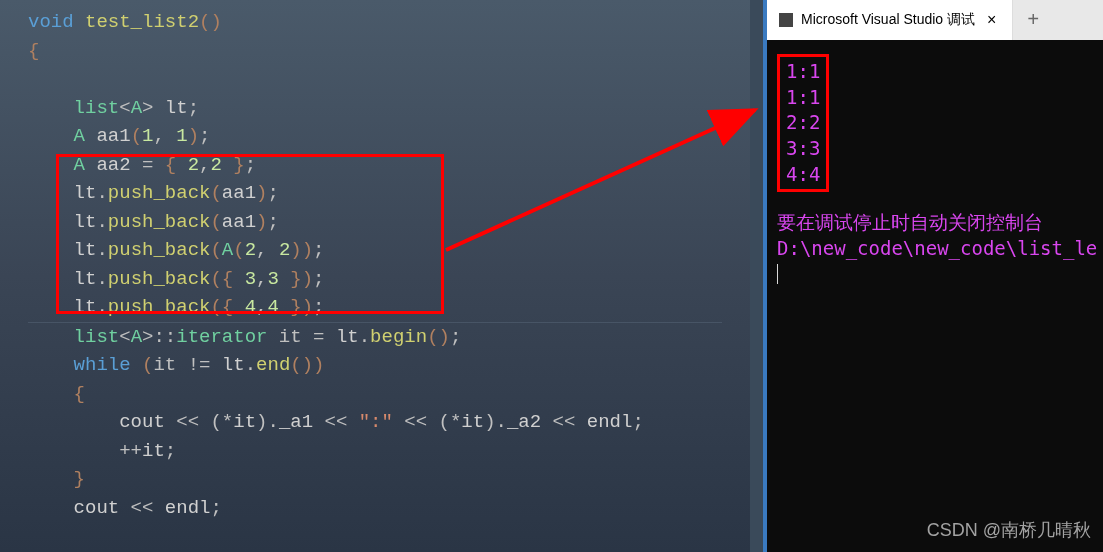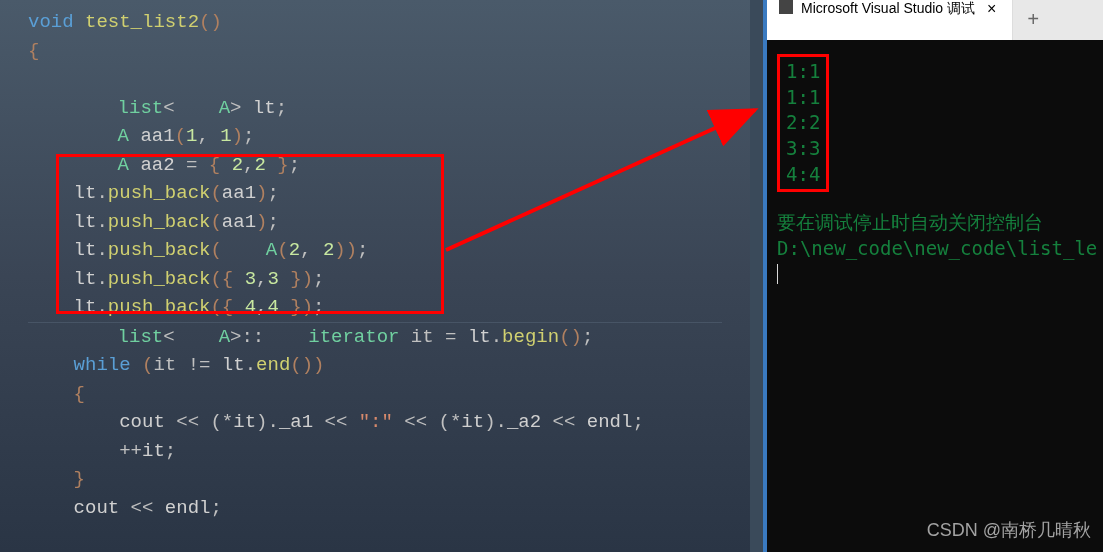--- a/index.html
+++ b/index.html
@@ -34,21 +34,21 @@
     }
     .tab-bar {
       height: 40px;
       background: #e8e8e8;
       display: flex;
       align-items: stretch;
     }
     .tab {
       background: #fff;
       display: flex;
-      align-items: flex-start;
+      align-items: center;
       padding: 0 12px;
       gap: 8px;
       font-size: 14px;
       font-family: 'Segoe UI', sans-serif;
       color: #000;
       border-right: 1px solid #ddd;
     }
     .tab-icon {
       width: 14px;
       height: 14px;
@@ -62,41 +62,41 @@
       justify-content: center;
       width: 40px;
       font-size: 20px;
       color: #666;
       cursor: pointer;
     }
     .console-body {
       padding: 14px 10px;
       font-size: 19px;
       line-height: 1.35;
-      color: #15803d;
+      color: #d946ef;
       font-family: Consolas, 'NSimSun', monospace;
     }
     .output-box {
       border: 3px solid #ff0000;
       padding: 2px 6px;
       display: inline-block;
       margin-bottom: 18px;
     }
     .console-text { white-space: pre; }
     .cursor-line {
       display: inline-block;
       width: 1px;
       height: 20px;
       background: #d8d8d8;
       vertical-align: text-bottom;
     }
     
     .kw { color: #5a9fd6; }
     .fn { color: #d0d070; }
-    .type { color: #70d0a0; margin-left: 44px; }
+    .type { color: #70d0a0; }
     .op { color: #c0c0c0; }
     .br { color: #b08060; }
     .var { color: #d0d0d0; }
     .num { color: #c8e8a0; }
     .str { color: #d88a6c; }
     .plain { color: #c0c0c0; }
     .red-box {
       position: absolute;
       border: 3px solid #ff0000;
       pointer-events: none;

